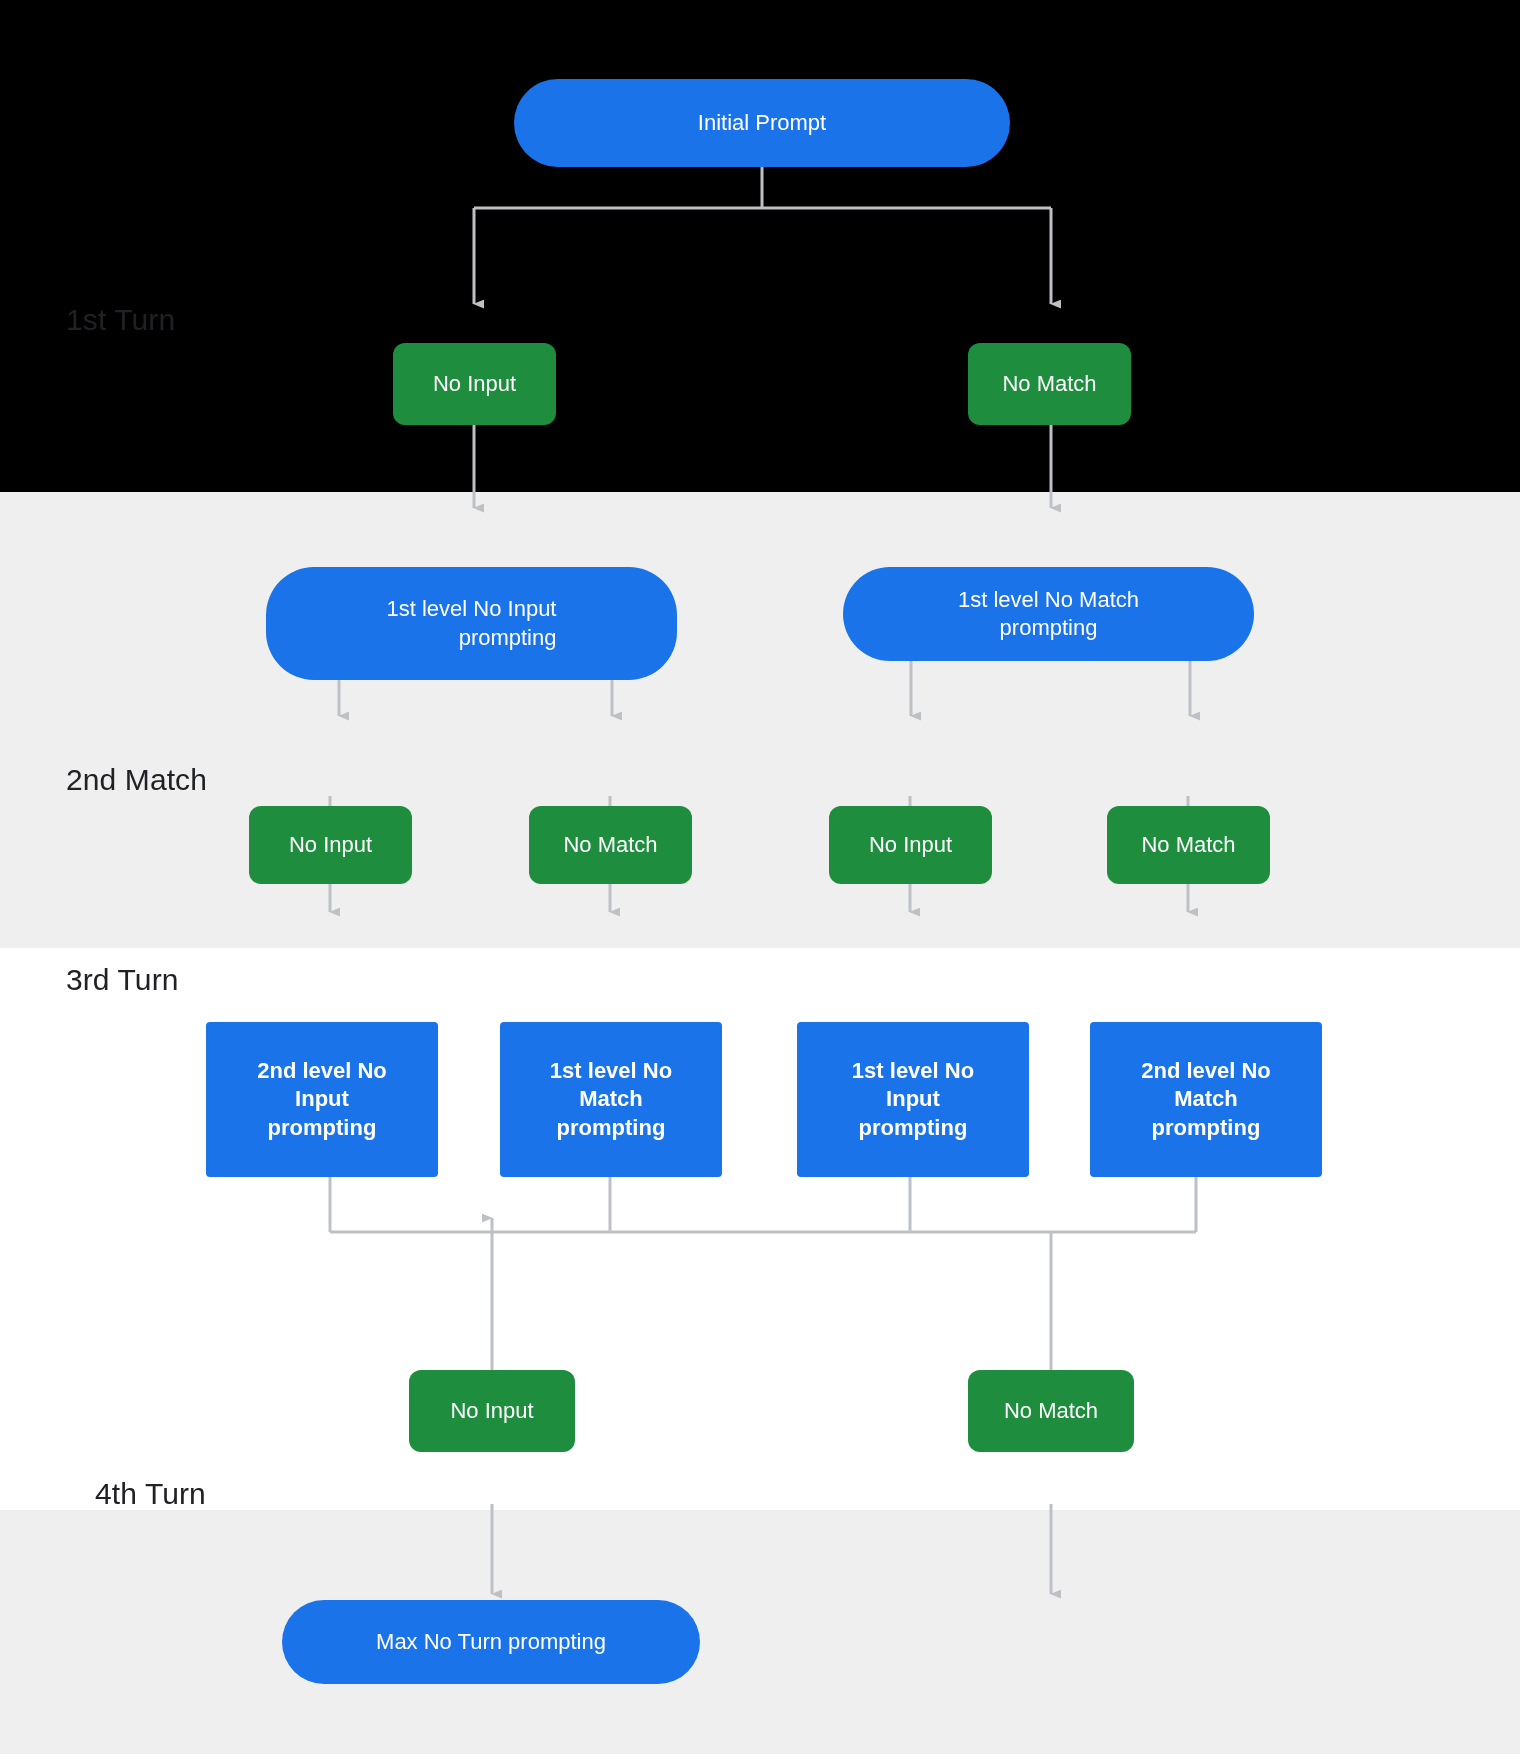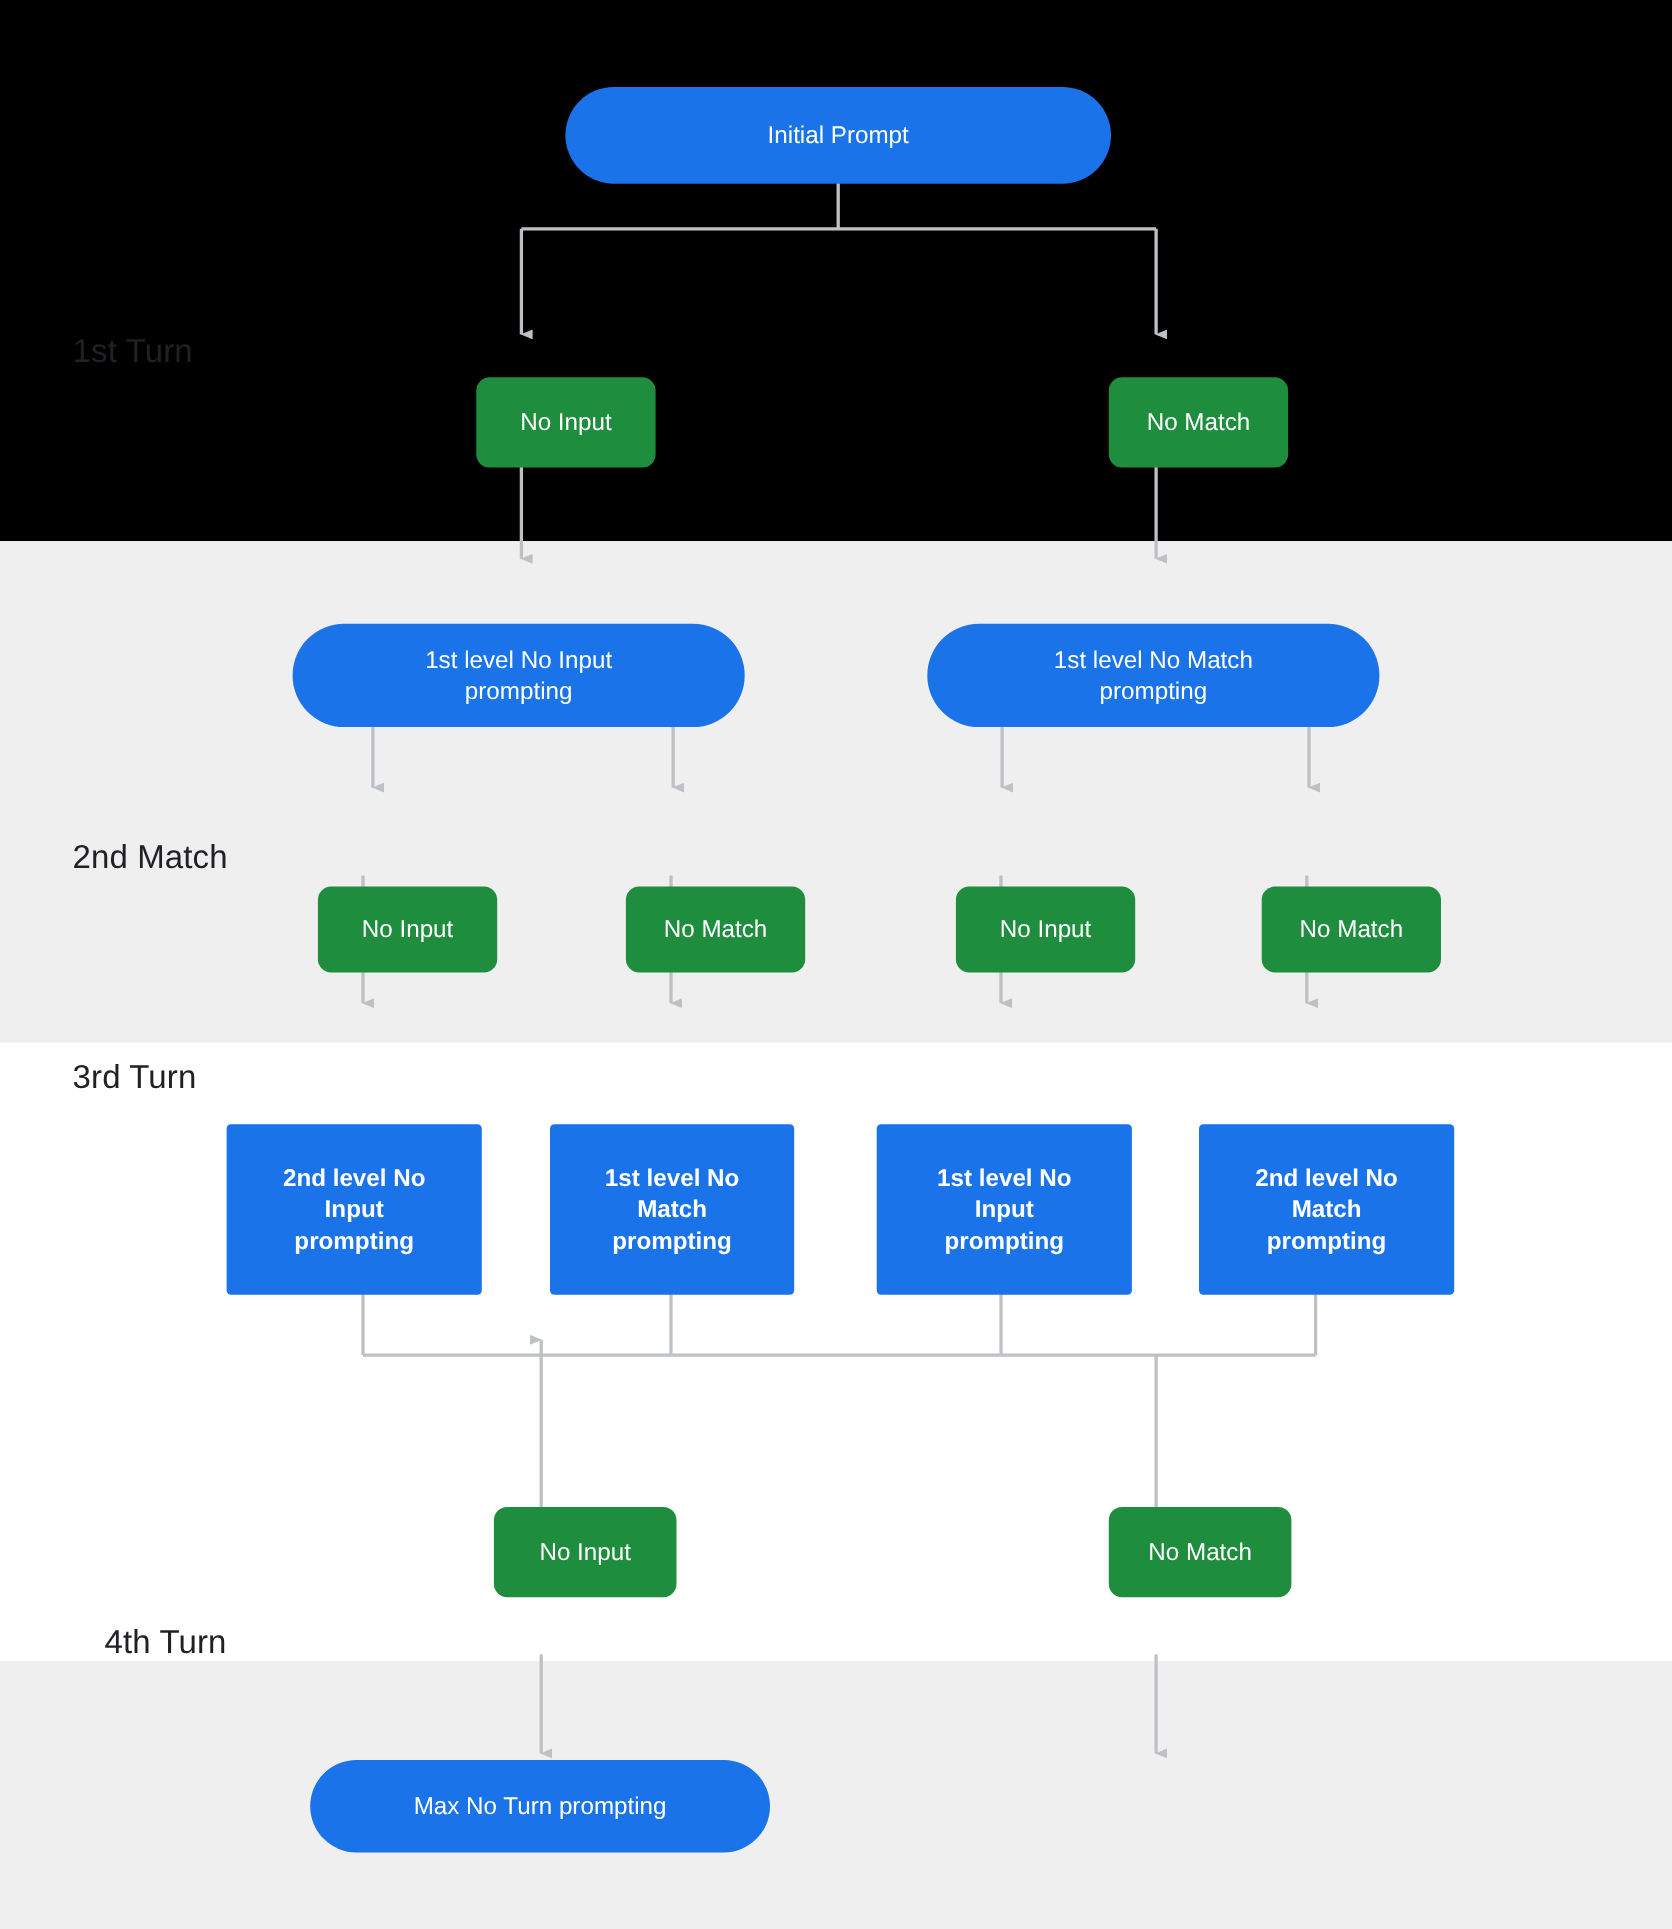--- a/index.html
+++ b/index.html
@@ -43,21 +43,21 @@
     justify-content: center;
     text-align: center;
     color: #ffffff;
     font-size: 22px;
     font-weight: 400;
     line-height: 1.28;
     padding: 4px 10px;
     white-space: pre-line;
   }
   .node-blue  { background: #1a73e8; }
-  .node-green { background: #1e8e3e; margin-left: 40px; }
+  .node-green { background: #1e8e3e; }
 
   .rnd-pill  { border-radius: 48px; }
   .rnd-box   { border-radius: 12px; }
   .rnd-soft  { border-radius: 4px; font-weight: bold; }
 
   svg.connectors {
     position: absolute;
     left: 0;
     top: 0;
     width: 1520px;
@@ -125,21 +125,21 @@
   <div class="turn-label" style="left:66px; top:303px;">1st Turn</div>
   <div class="turn-label" style="left:66px; top:763px;">2nd Match</div>
   <div class="turn-label" style="left:66px; top:963px;">3rd Turn</div>
   <div class="turn-label" style="left:66px; top:1477px;margin-left:29px;">4th Turn</div>
 
   <div class="node node-blue rnd-pill" style="left:514px; top:79px; width:496px; height:88px;">Initial Prompt</div>
 
   <div class="node node-green rnd-box" style="left:393px; top:343px; width:163px; height:82px;">No Input</div>
   <div class="node node-green rnd-box" style="left:968px; top:343px; width:163px; height:82px;">No Match</div>
 
-  <div class="node node-blue rnd-pill" style="left:266px; top:567px; width:411px; height:94px;">1st level No Input
+  <div class="node node-blue rnd-pill" style="left:266px; top:567px; width:411px; height:113px;text-align:right;">1st level No Input
 prompting</div>
   <div class="node node-blue rnd-pill" style="left:843px; top:567px; width:411px; height:94px;">1st level No Match
 prompting</div>
 
   <div class="node node-green rnd-box" style="left:249px; top:806px; width:163px; height:78px;">No Input</div>
   <div class="node node-green rnd-box" style="left:529px; top:806px; width:163px; height:78px;">No Match</div>
   <div class="node node-green rnd-box" style="left:829px; top:806px; width:163px; height:78px;">No Input</div>
   <div class="node node-green rnd-box" style="left:1107px; top:806px; width:163px; height:78px;">No Match</div>
 
   <div class="node node-blue rnd-soft" style="left:206px; top:1022px; width:232px; height:155px;">2nd level No

